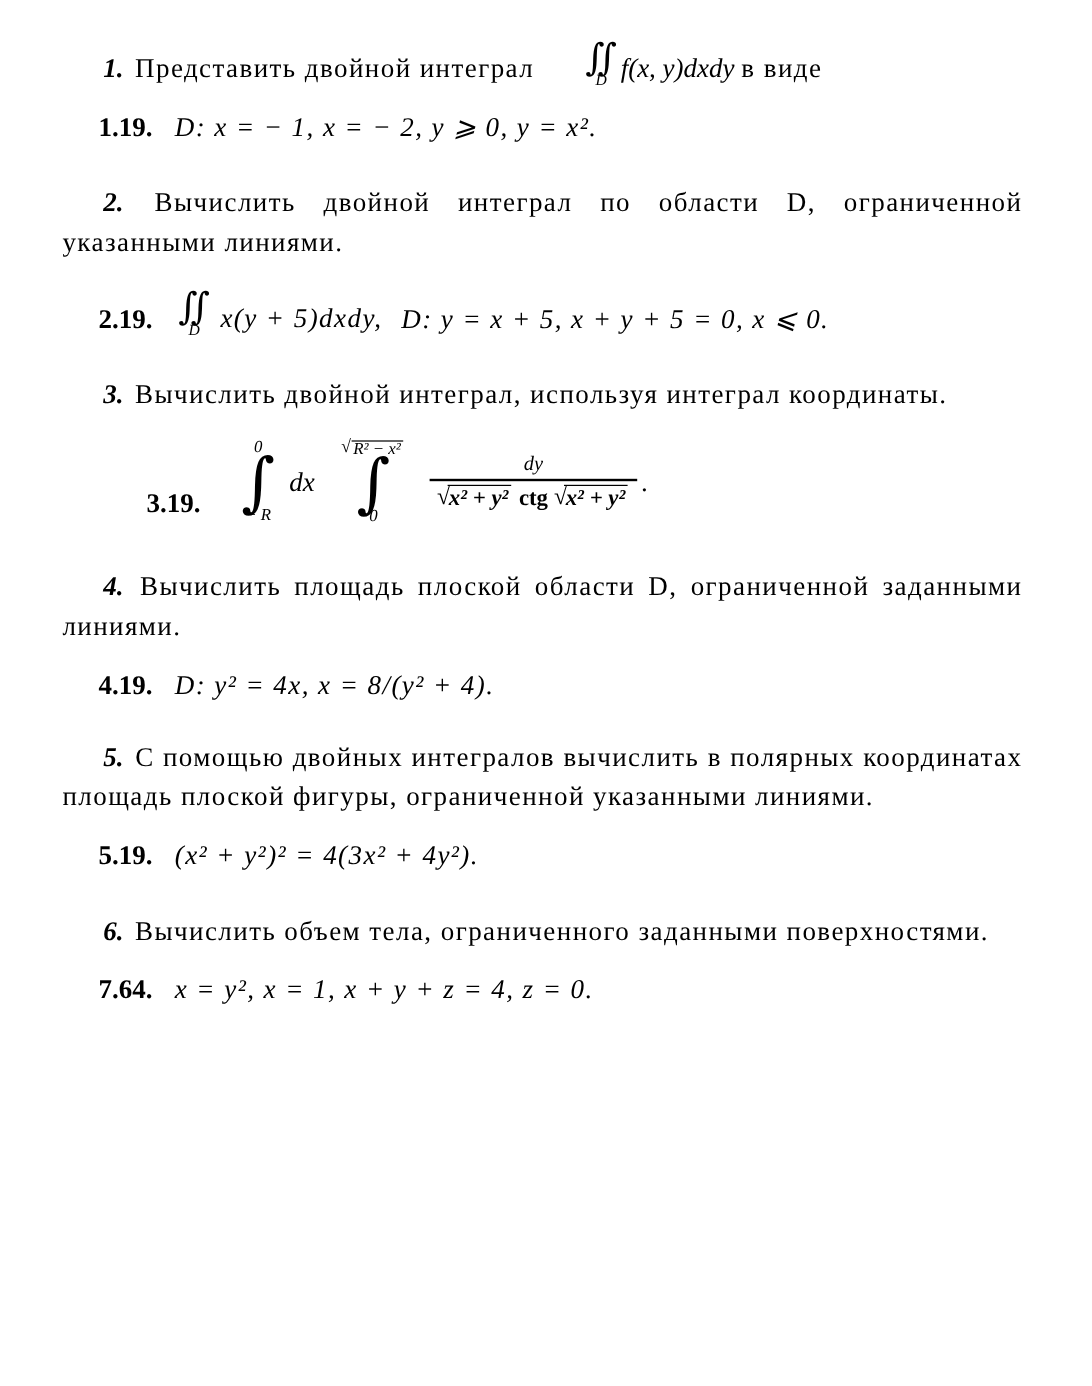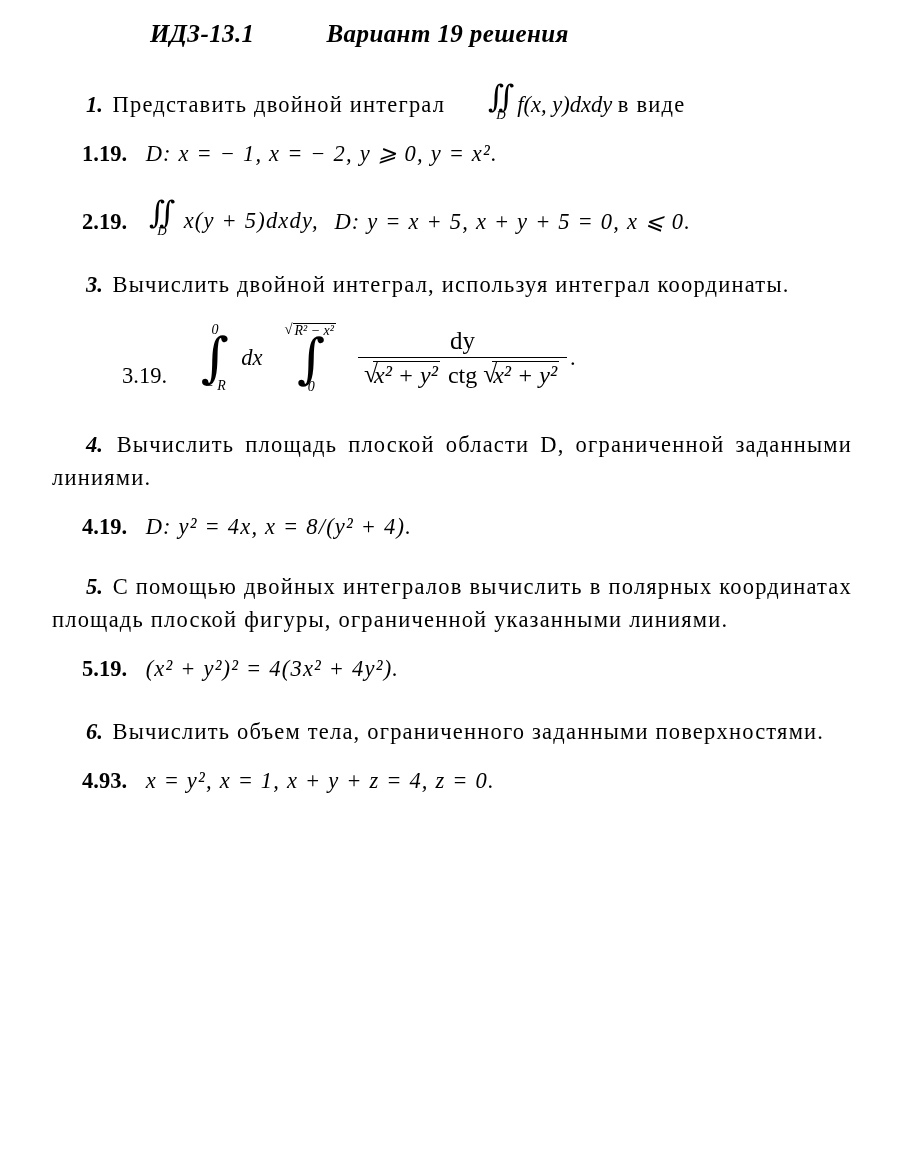--- a/index.html
+++ b/index.html
@@ -93,21 +93,21 @@
   }
   
   .formula319 {
     display: flex;
     align-items: center;
     font-size: 22.5px;
     margin-top: 22px;
     padding-left: 70px;
   }
   .f-label {
-    font-weight: normal;
+    font-weight: bold;
     margin-right: 28px;
     align-self: center;
     margin-top: 36px;
   }
   .intg {
     display: inline-flex;
     flex-direction: column;
     align-items: center;
     margin: 0 6px;
   }
@@ -129,33 +129,35 @@
     margin: 0 16px 0 6px;
   }
   .frac {
     display: inline-flex;
     flex-direction: column;
     align-items: center;
     margin-left: 14px;
     vertical-align: middle;
   }
   .frac .num {
-    font-size: 25px;
+    font-style: italic;
+    font-size: 17px;
     padding: 0 10px 2px 10px;
     text-align: center;
   }
   .frac .bar {
     width: 100%;
     height: 1.5px;
     background: #000;
   }
   .frac .den {
-    font-size: 24px;
+    font-size: 19px;
     padding: 3px 6px 0 6px;
     white-space: nowrap;
+    font-weight: bold;
   }
   .sqrt {
     display: inline-block;
     position: relative;
     padding-left: 9px;
     margin-right: 2px;
   }
   .sqrt::before {
     content: "√";
     position: absolute;
@@ -171,44 +173,44 @@
   .tiny-sqrt {
     font-size: 14px;
   }
   .period { margin-left: 3px; }
 </style>
 </head>
 <body>
 
 <div class="page">
 
-  <div class="header">
-    <span>ИДЗ-13.1</span>
-    <span>Вариант 19 решения</span>
-  </div>
 
   <div class="body-area">
 
     <div class="block">
       <div class="para first-indent">
         <span class="task-num">1.</span>
         <span class="sp">Представить двойной интеграл</span>
         <span class="dint">
           <span class="sym">∬</span>
           <span class="lim">D</span>
         </span><span class="it">f(x, y)dxdy</span>
         <span class="sp">в виде</span>
       </div>
       <div class="item">
         <span class="item-label">1.19.</span>
         <span class="it sp">D:  x = − 1,  x = − 2,  y ⩾ 0,  y = x².</span>
       </div>
     </div>
 
     <div class="block" style="margin-top:30px">
+      <div class="para first-indent">
+        <span class="task-num">2.</span>
+        <span class="sp">Вычислить двойной интеграл по области D, ограниченной указанными линиями.</span>
+      </div>
       <div class="item" style="margin-top:26px">
         <span class="item-label">2.19.</span>
         <span class="dint">
           <span class="sym">∬</span>
           <span class="lim">D</span>
         </span>
         <span class="it sp">x(y + 5)dxdy,</span>
         <span class="it sp" style="margin-left:10px">D:  y = x + 5,  x + y + 5 = 0,  x ⩽ 0.</span>
       </div>
     </div>
@@ -272,19 +274,19 @@
         <span class="it sp">(x² + y²)² = 4(3x² + 4y²).</span>
       </div>
     </div>
 
     <div class="block" style="margin-top:30px">
       <div class="para first-indent">
         <span class="task-num">6.</span>
         <span class="sp">Вычислить объем тела, ограниченного заданными поверхностями.</span>
       </div>
       <div class="item">
-        <span class="item-label">4.93.</span>
+        <span class="item-label">7.64.</span>
         <span class="it sp">x = y²,   x = 1,   x + y + z = 4,   z = 0.</span>
       </div>
     </div>
 
   </div>
 </div>
 
 </body></html>

